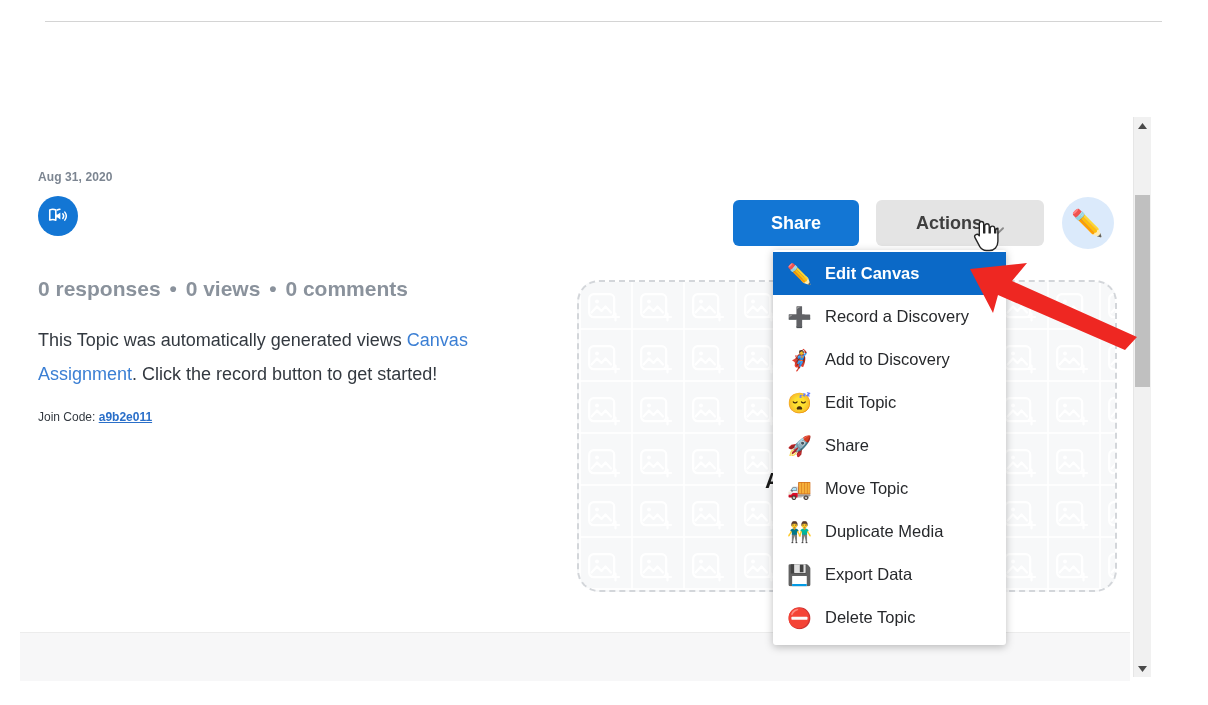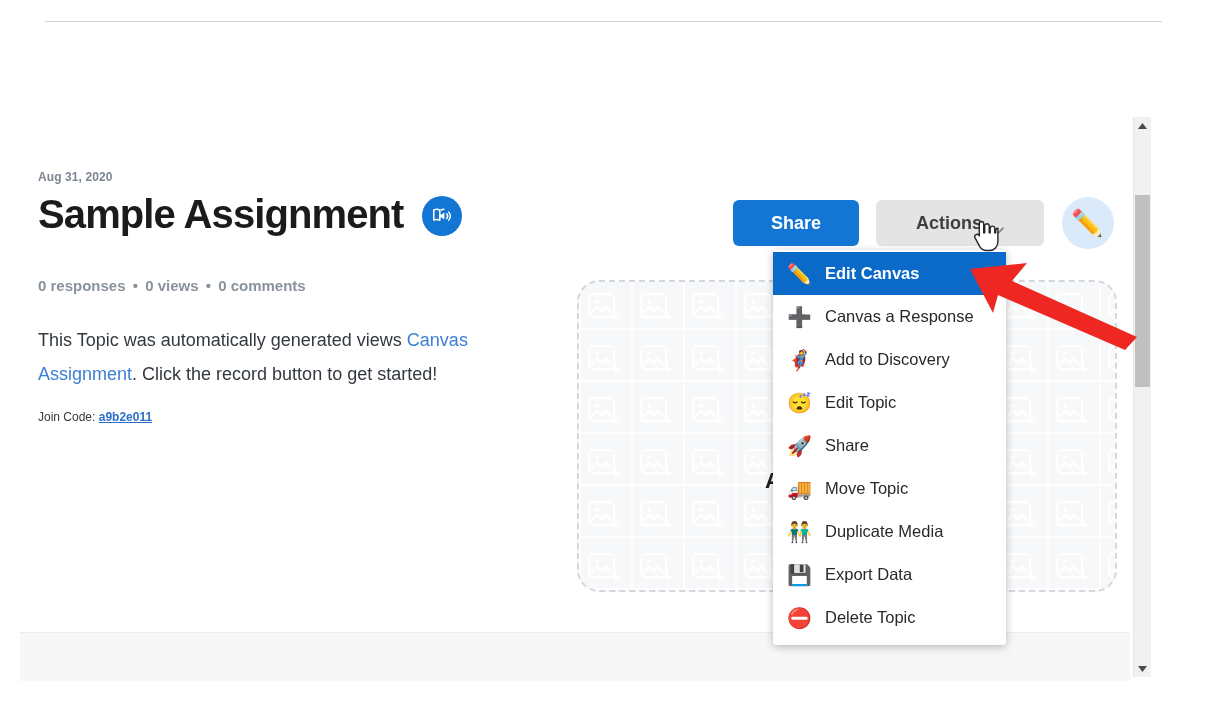--- a/index.html
+++ b/index.html
@@ -73,21 +73,21 @@
     align-items: center;
     justify-content: center;
     flex: none;
     margin-top: 4px;
   }
 
   .stats-line {
     position: absolute;
     left: 38px;
     top: 277px;
-    font-size: 15px;
+    font-size: 21px;
     font-weight: bold;
     color: #8a929c;
   }
   .stats-line .sep { padding: 0 3px; }
 
   .body-copy {
     position: absolute;
     left: 38px;
     top: 323px;
     width: 480px;
@@ -314,21 +314,20 @@
 </head>
 <body>
 
 <div class="top-divider"></div>
 
 <div class="content-area"></div>
 
 <div class="date-label">Aug 31, 2020</div>
 
 <div class="title-row">
-  <h1 class="page-title">Sample Assignment</h1>
   <span class="audio-badge">
     <svg width="22" height="22" viewBox="0 0 24 24" aria-hidden="true">
       <path d="M3 5.3c2.3-.9 4.6-.9 6.6.2v11.1c-2-1.1-4.3-1.1-6.6-.2V5.3z" fill="none" stroke="#fff" stroke-width="1.7" stroke-linejoin="round"></path>
       <path d="M11.2 5.5c.9-.5 1.9-.8 2.9-.9" fill="none" stroke="#fff" stroke-width="1.7" stroke-linecap="round"></path>
       <path d="M14.6 8.2l-3 2.1h-1.8v3.4h1.8l3 2.1V8.2z" fill="#fff"></path>
       <path d="M17.2 9.6a4 4 0 010 5.1" fill="none" stroke="#fff" stroke-width="1.6" stroke-linecap="round"></path>
       <path d="M19.4 7.8a7 7 0 010 8.7" fill="none" stroke="#fff" stroke-width="1.6" stroke-linecap="round"></path>
     </svg>
   </span>
 </div>
@@ -898,21 +897,21 @@
   <span>✏️</span>
 </div>
 
 <div class="actions-menu">
   <div class="menu-item active">
     <span class="mi-icon">✏️</span>
     <span class="mi-label">Edit Canvas</span>
   </div>
   <div class="menu-item">
     <span class="mi-icon">➕</span>
-    <span class="mi-label">Canvas a Response</span>
+    <span class="mi-label">Record a Discovery</span>
   </div>
   <div class="menu-item">
     <span class="mi-icon">🦸</span>
     <span class="mi-label">Add to Discovery</span>
   </div>
   <div class="menu-item">
     <span class="mi-icon">😴</span>
     <span class="mi-label">Edit Topic</span>
   </div>
   <div class="menu-item">

